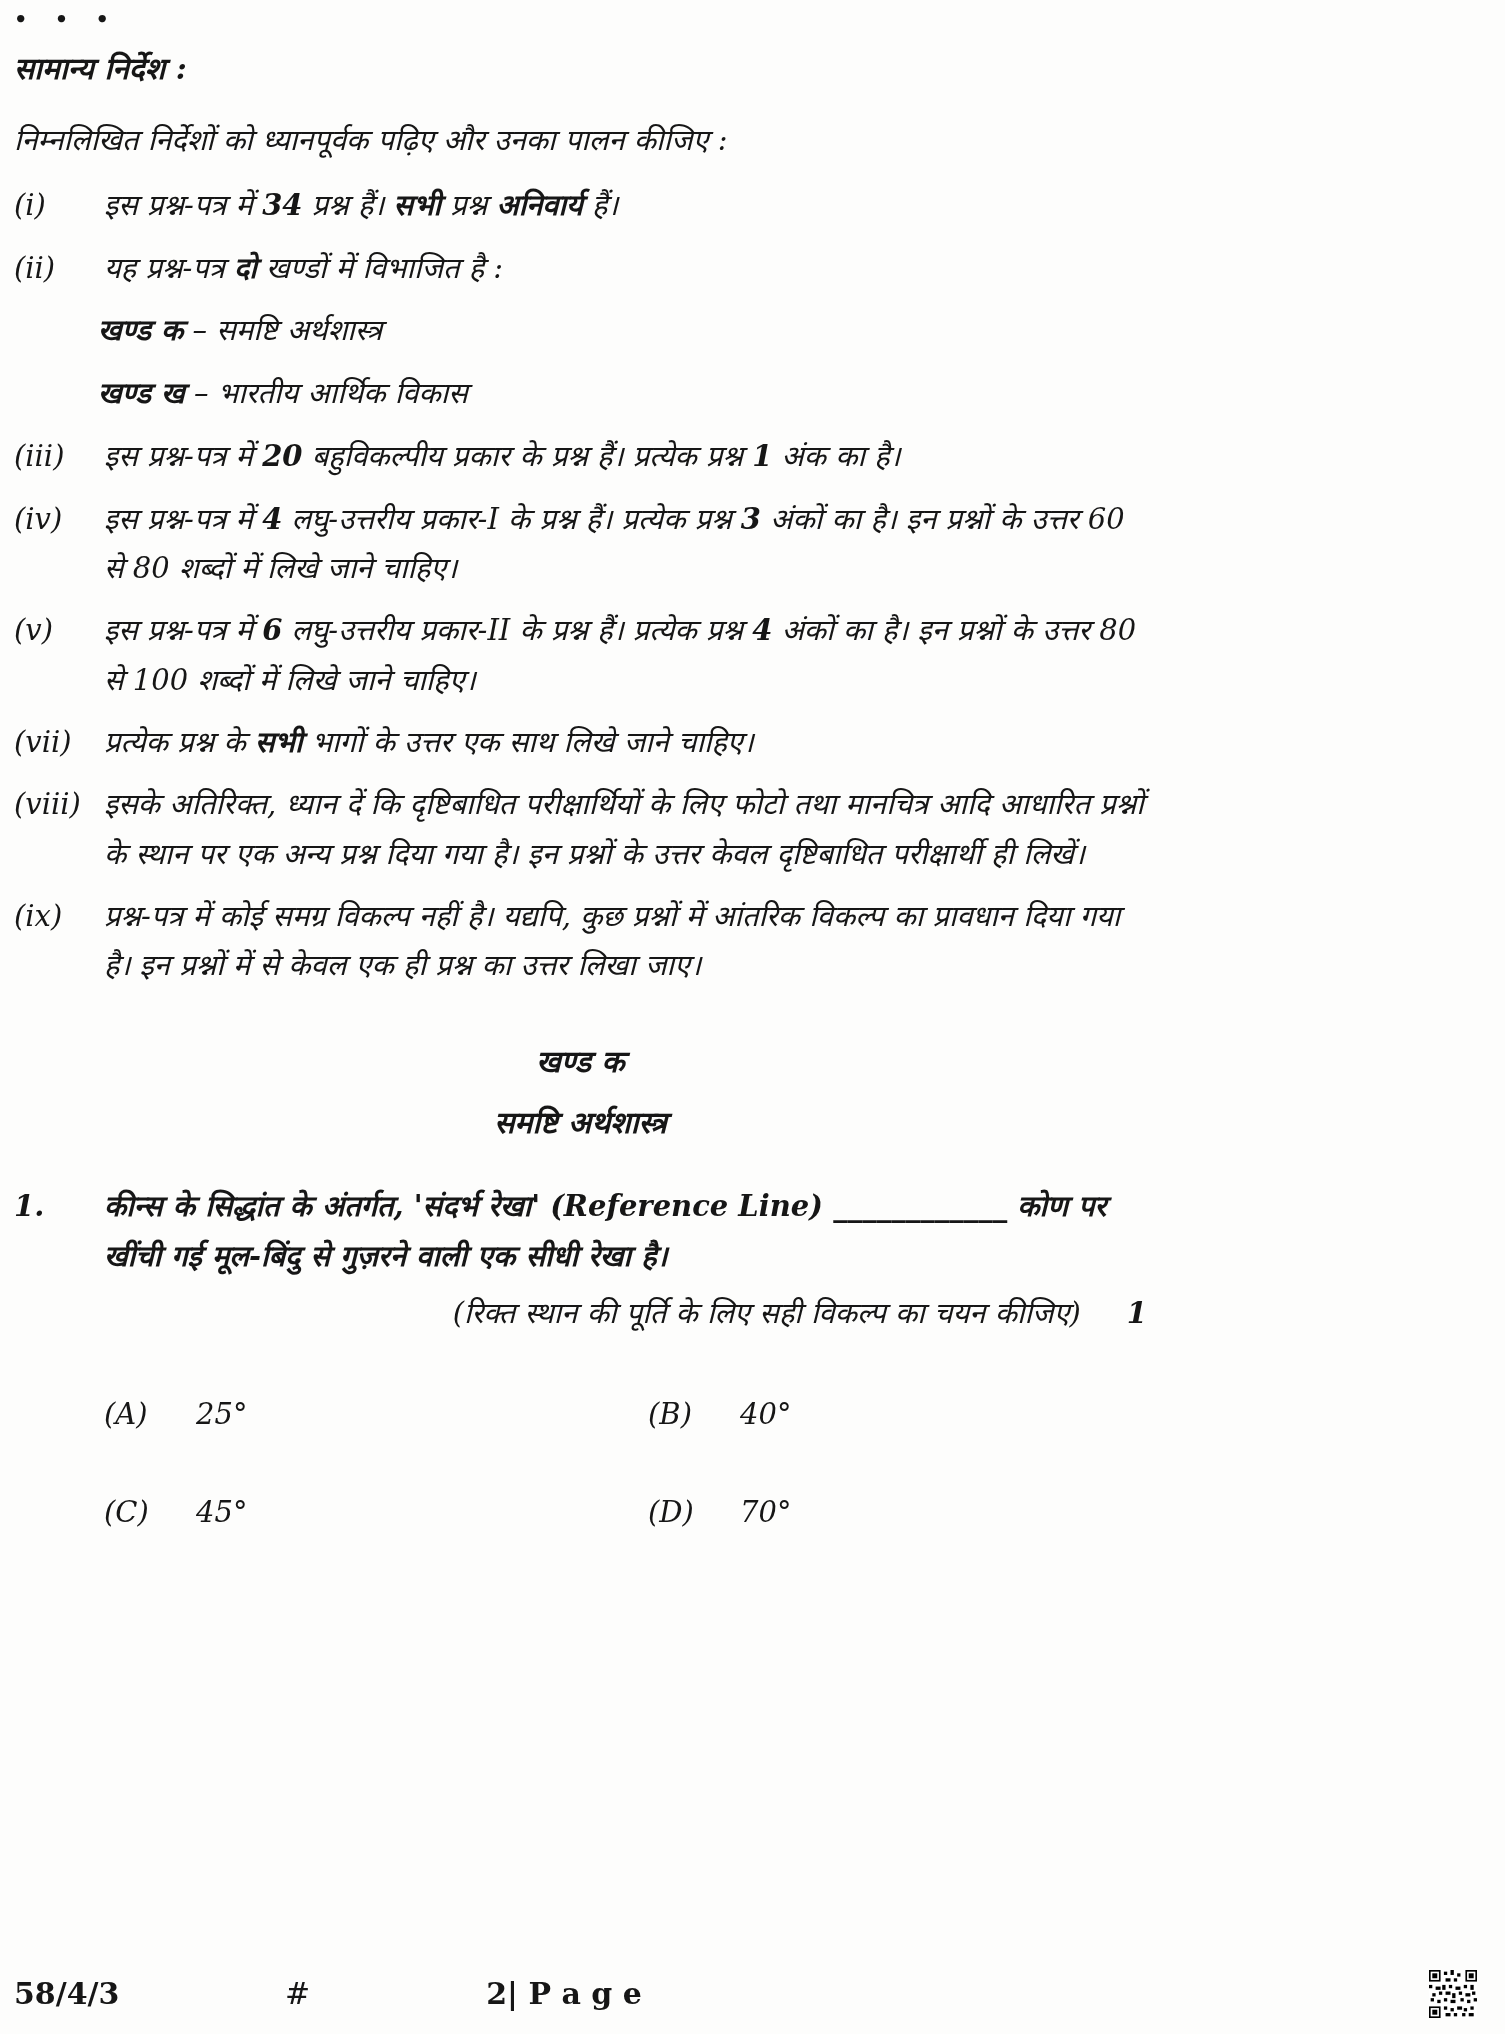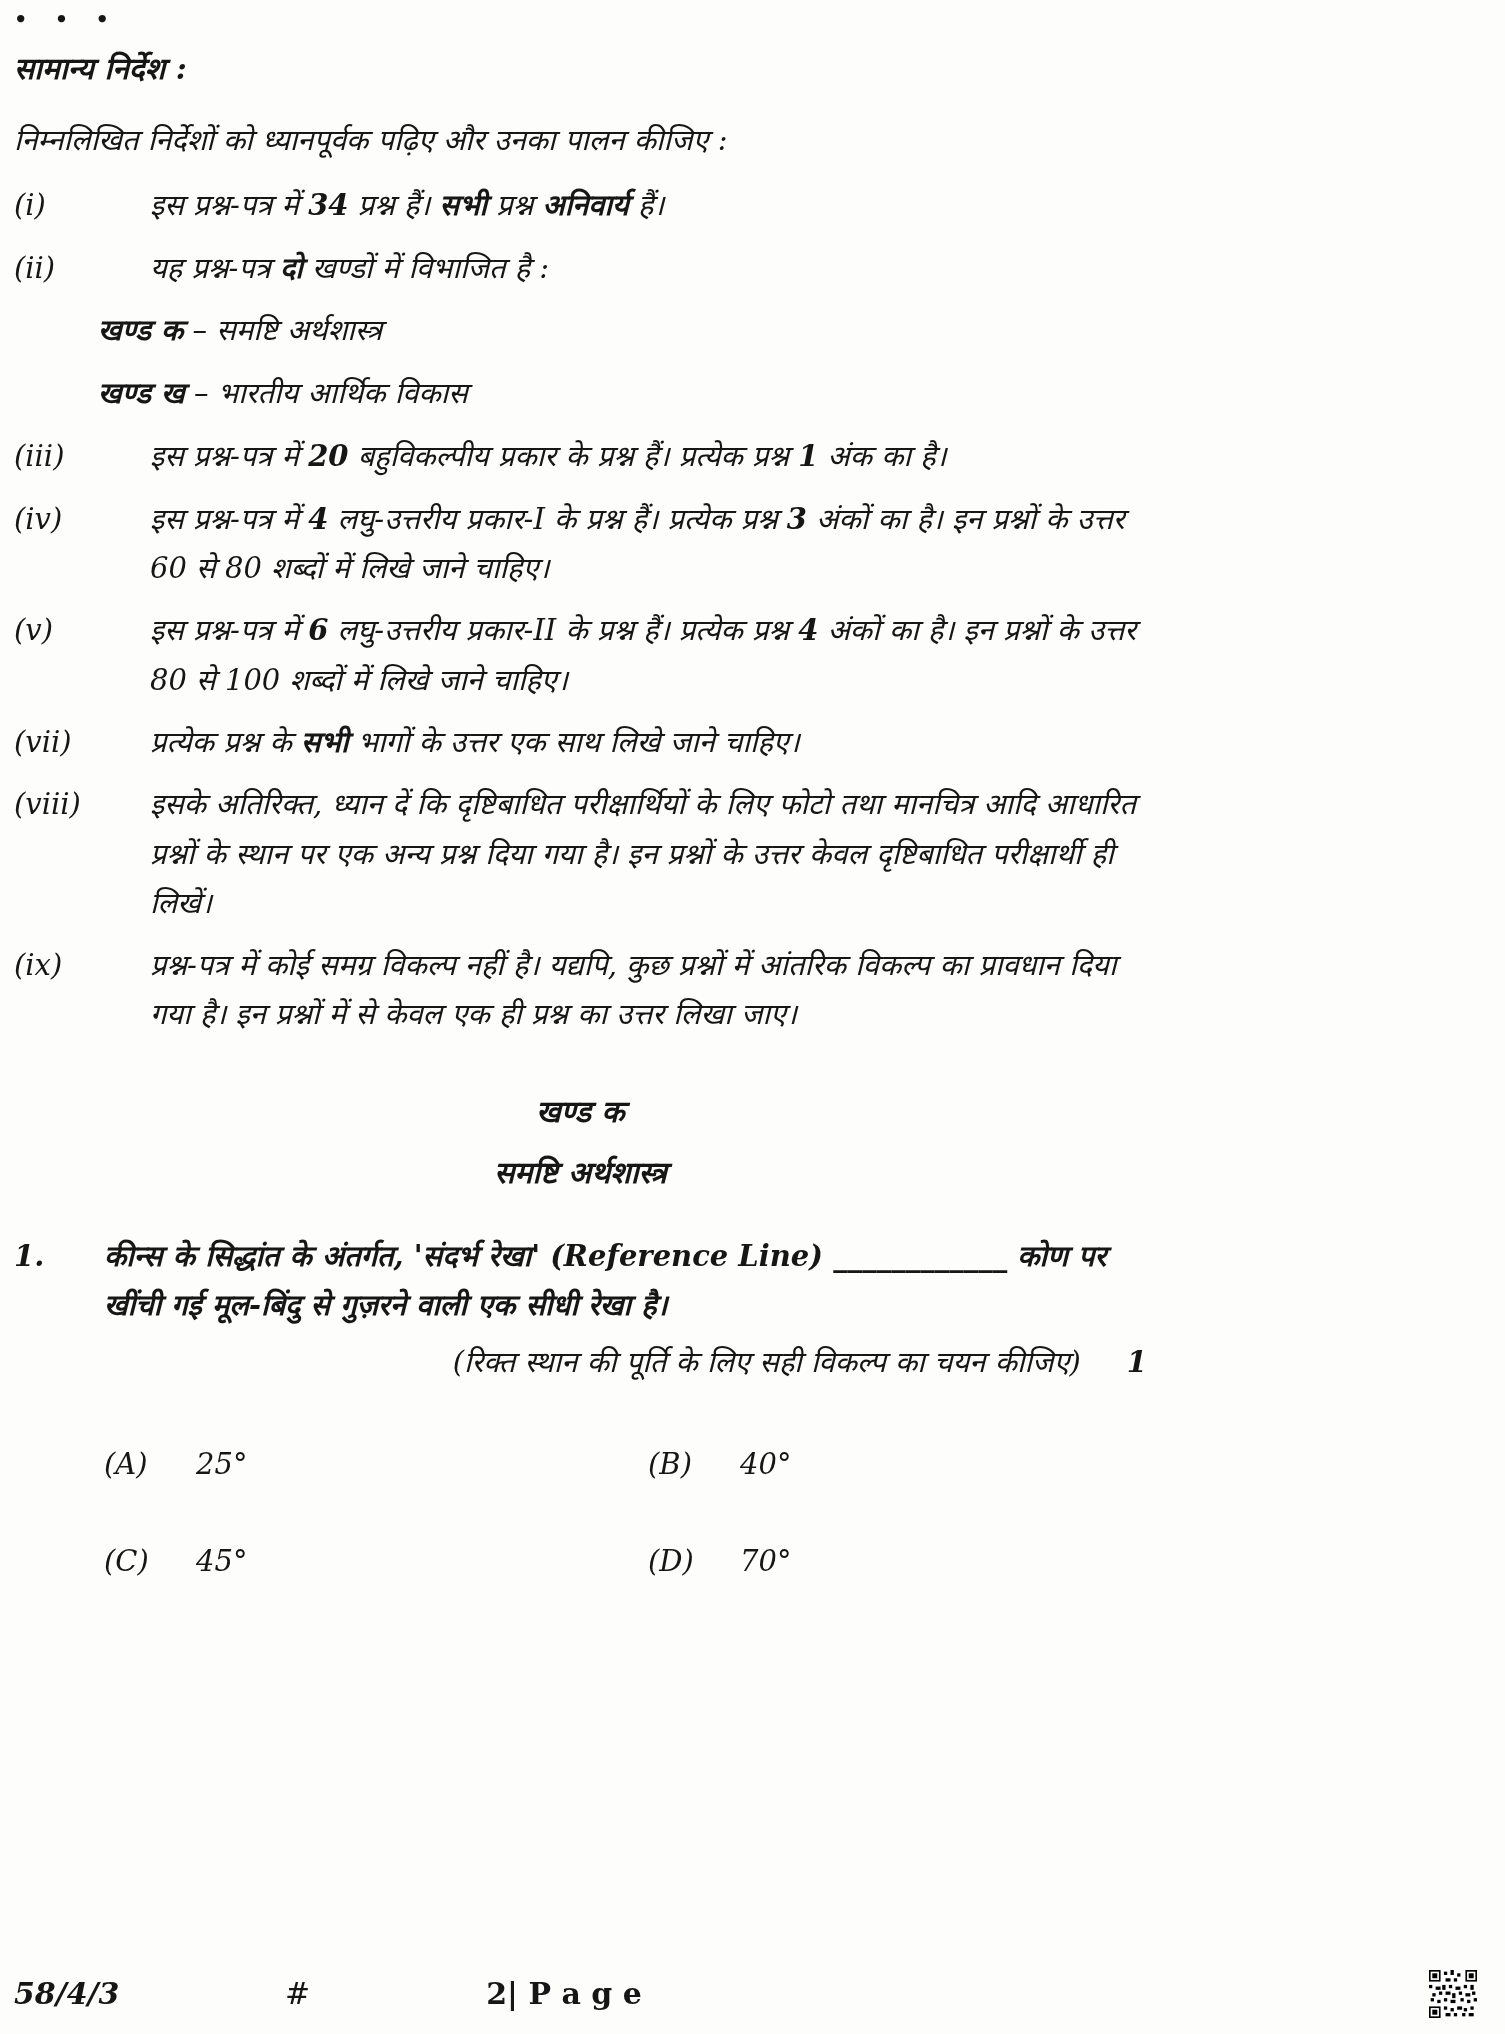--- a/index.html
+++ b/index.html
@@ -26,21 +26,21 @@
     margin-bottom: 14px;
   }
   .gen-heading {
     font-size: 30px;
     font-weight: bold;
     margin: 0 0 22px 0;
   }
   .intro { margin: 0 0 16px 0; }
   .inst { display: flex; margin-bottom: 13px; }
   .inst-num { flex: 0 0 90px; }
-  .inst-text { flex: 1; margin-left: 46px; }
+  .inst-text { flex: 1; }
   .subline { margin-left: 84px; margin-bottom: 14px; }
   .b { font-weight: bold; }
   .section-head {
     text-align: center;
     font-weight: bold;
     font-size: 30px;
     margin-top: 46px;
   }
   .section-title {
     text-align: center;
@@ -68,21 +68,21 @@
   }
   .footer {
     position: absolute;
     left: 0; right: 0; bottom: 12px;
     height: 56px;
     font-style: normal;
     font-weight: bold;
     font-size: 30px;
     line-height: 56px;
   }
-  .footer .code { position: absolute; left: 14px; bottom: 0; font-style: italic; }
+  .footer .code { position: absolute; left: 14px; bottom: 0; }
   .footer .hash { position: absolute; left: 285px; bottom: 0; font-weight: normal; }
   .footer .pageno { position: absolute; left: 564px; bottom: 0; transform: translateX(-50%); }
   .footer .qr { position: absolute; right: 28px; bottom: 4px; }
 </style>
 </head>
 <body>
 
 <div class="content">
 
   <div class="dots">• • •</div>

